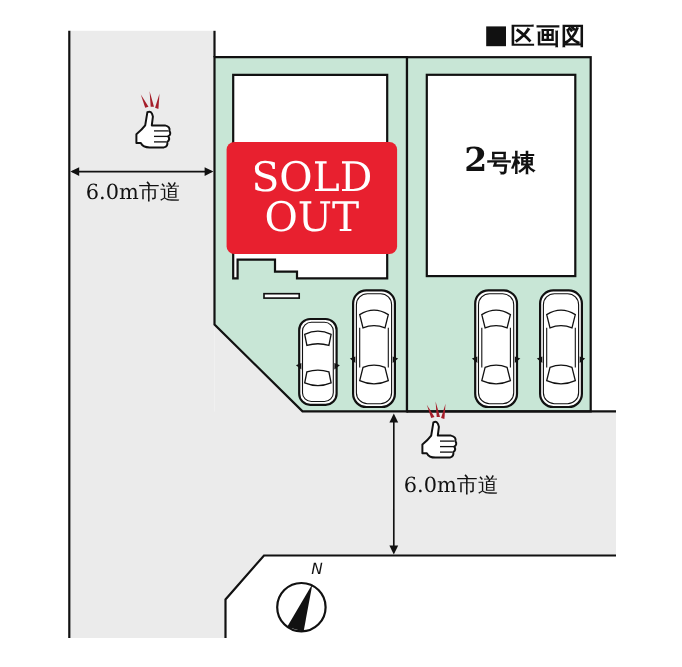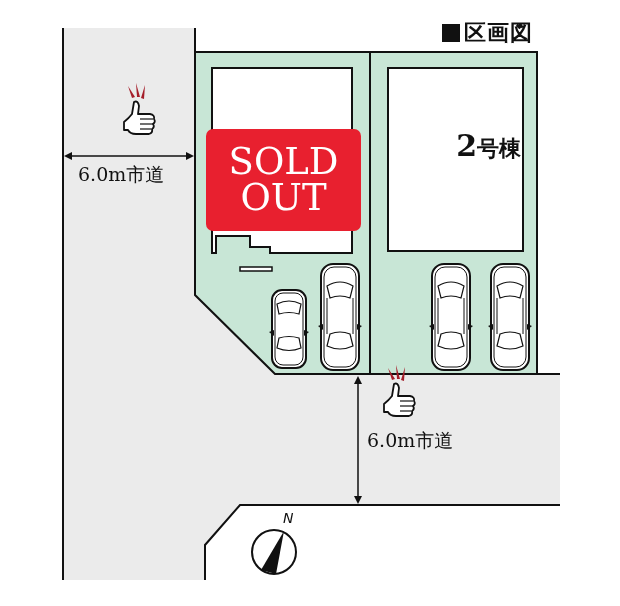--- a/index.html
+++ b/index.html
@@ -1,21 +1,21 @@
 <!DOCTYPE html>
 <html><head>
 <meta charset="utf-8">
 <style>
   html, body { margin: 0; padding: 0; background: #ffffff; }
   body { width: 620px; height: 606px; position: relative; overflow: hidden; font-family: "DejaVu Serif", "Liberation Serif", serif; }
   #plan { position: absolute; left: 0; top: 0; }
   .title { position: absolute; left: 442px; top: 18px; font-family: "DejaVu Sans", "Liberation Sans", sans-serif; font-weight: bold; font-size: 22px; color: #111; letter-spacing: 1px; display: flex; align-items: center; }
   .title .sq { display: inline-block; width: 18px; height: 18px; background: #111; margin-right: 4px; }
   .sold { position: absolute; left: 206px; top: 107px; width: 155px; height: 102px; background: #e8202f; border-radius: 7px; display: flex; flex-direction: column; align-items: center; justify-content: center; color: #fff; font-family: "DejaVu Serif", "Liberation Serif", serif; font-size: 37px; line-height: 36px; letter-spacing: 0px; margin-top: 22px; }
-  .lot2-label { position: absolute; left: 388px; top: 128px; width: 133px; text-align: right; font-family: "DejaVu Serif", "Liberation Serif", serif; font-weight: bold; color: #111; }
+  .lot2-label { position: absolute; left: 388px; top: 128px; width: 133px; text-align: center; font-family: "DejaVu Serif", "Liberation Serif", serif; font-weight: bold; color: #111; }
   .lot2-label .num { font-size: 30px; }
   .lot2-label .txt { font-size: 22px; }
   .road-label { position: absolute; font-family: "DejaVu Serif", "Liberation Serif", serif; font-size: 19px; color: #111; white-space: nowrap; }
   .road-left { left: 78px; top: 162px; }
   .road-bottom { left: 367px; top: 428px; }
   .north { position: absolute; left: 283px; top: 510px; font-family: "DejaVu Sans", "Liberation Sans", sans-serif; font-style: italic; font-size: 14px; color: #111; }
 </style>
 </head>
 <body>
 

